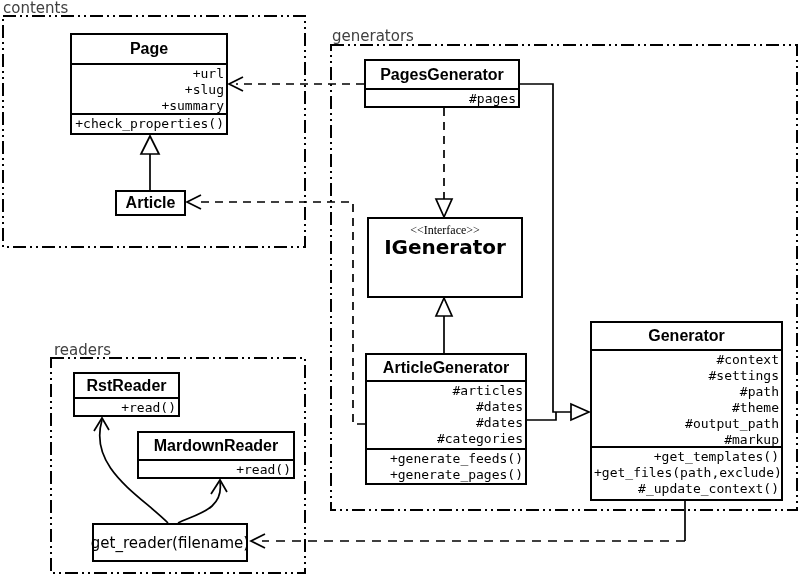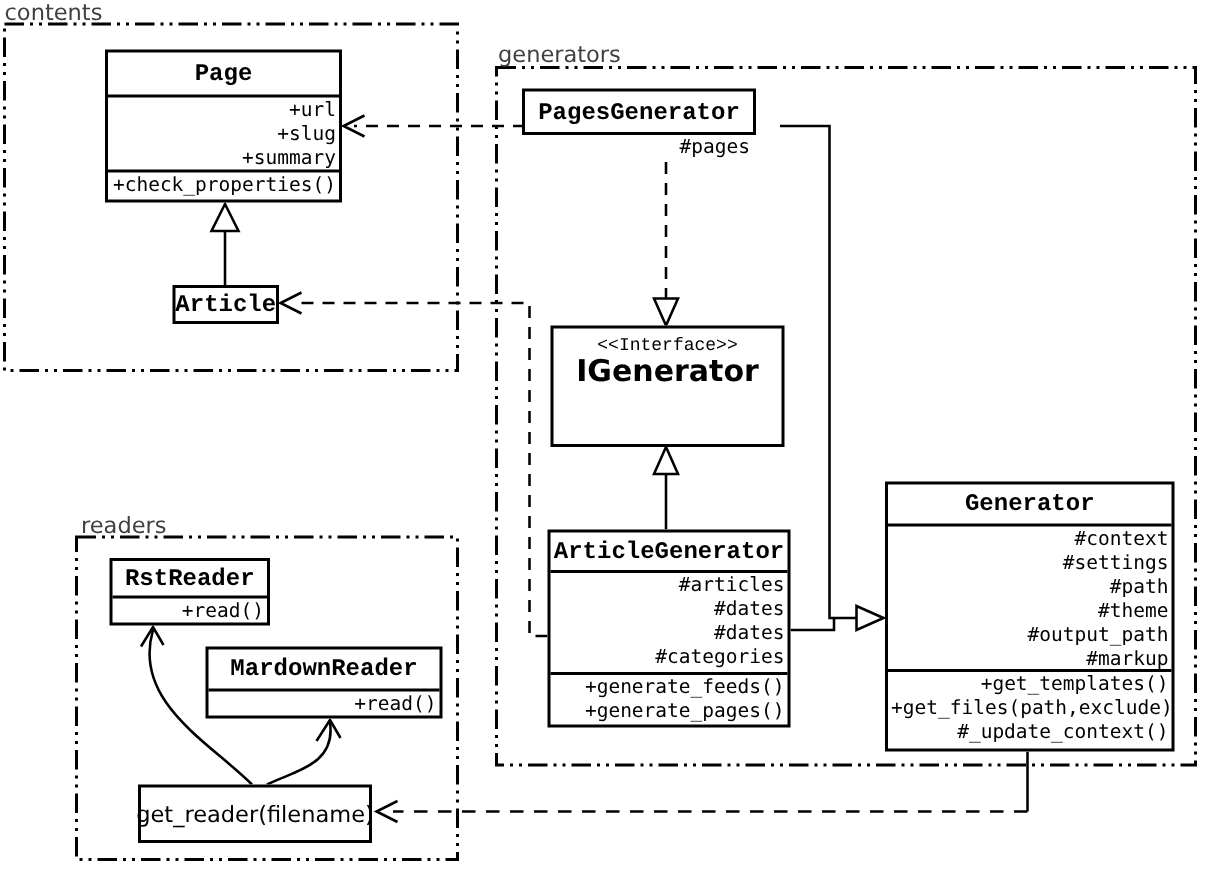--- a/index.html
+++ b/index.html
@@ -10,33 +10,33 @@
   svg.wires{position:absolute;left:0;top:0;width:803px;height:579px;}
   .pkg-label{
     position:absolute;font-size:15px;line-height:15px;color:#404040;
     font-family:"DejaVu Sans",sans-serif;white-space:nowrap;
   }
   .cls{
     position:absolute;box-sizing:border-box;border:2px solid #000;background:#fff;
   }
   .cls-title{
     font-weight:bold;font-size:16px;text-align:center;
-    font-family:Liberation Mono, monospace;
+    font-family:Liberation Sans, sans-serif;
     display:flex;align-items:center;justify-content:center;
     box-sizing:border-box;
   }
   .cls-sec{
     border-top:2px solid #000;box-sizing:border-box;padding:1px 0;text-align:right;
   }
   .member{
     font-family:"DejaVu Sans Mono",monospace;font-size:13px;line-height:16px;
     white-space:nowrap;padding:0 2px;
   }
   .stereo{
-    font-family:Liberation Mono, monospace;font-size:12px;line-height:13px;
+    font-family:Liberation Serif, serif;font-size:12px;line-height:13px;
     text-align:center;padding-top:5px;
   }
   .name-line{
     font-weight:bold;font-size:20px;line-height:20px;text-align:center;
     font-family:"DejaVu Sans",sans-serif;
   }
   .plainbox-text{
     font-size:15px;text-align:left;font-family:"DejaVu Sans",sans-serif;
     display:flex;align-items:center;justify-content:center;height:100%;
   }
@@ -113,21 +113,21 @@
     </div>
     <div class="cls-sec">
       <div class="member">+check_properties()</div>
     </div>
   </div>
 
   <div class="cls" style="left:115px;top:190px;width:71px;height:26px">
     <div class="cls-title" style="height:22px">Article</div>
   </div>
 
-  <div class="cls" style="left:348px;top:59px;width:156px;height:31px">
+  <div class="cls" style="left:364px;top:59px;width:156px;height:49px">
     <div class="cls-title" style="height:27px">PagesGenerator</div>
     <div class="cls-sec">
       <div class="member">#pages</div>
     </div>
   </div>
 
   <div class="cls" style="left:367px;top:217px;width:156px;height:81px">
     <div style="height:41px">
       <div class="stereo">&lt;&lt;Interface&gt;&gt;</div>
       <div class="name-line">IGenerator</div>

